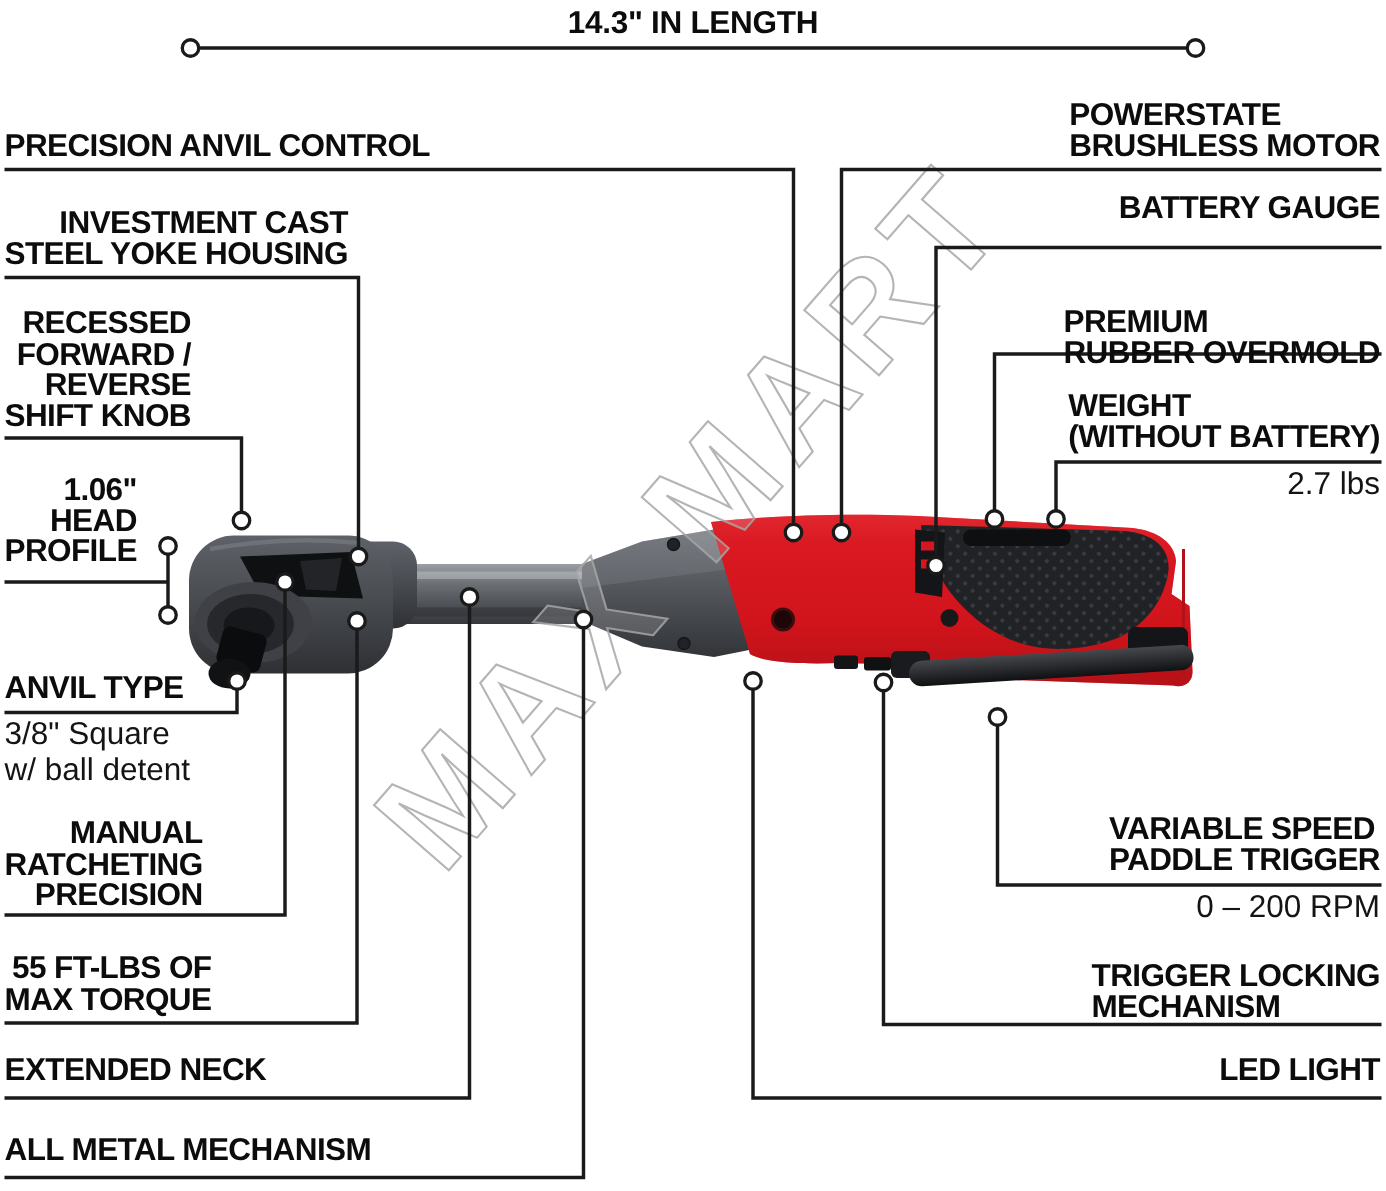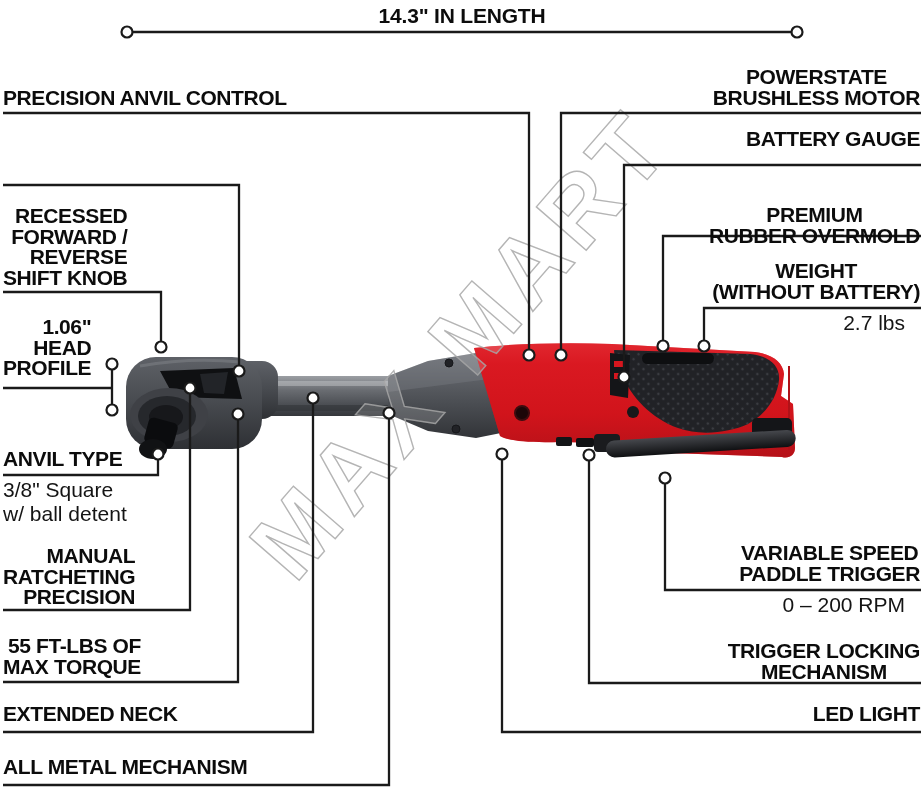--- a/index.html
+++ b/index.html
@@ -1,25 +1,25 @@
 <!DOCTYPE html>
 <html><head>
 <meta charset="utf-8">
 <style>
   html,body{margin:0;padding:0;background:#ffffff;}
   #stage{position:relative;width:924px;height:794px;background:#ffffff;overflow:hidden;
          font-family:"Liberation Sans",sans-serif;}
   #art{position:absolute;left:0;top:0;z-index:1;}
   .lbl{position:absolute;z-index:2;font:700 21px/20.5px "Liberation Sans",sans-serif;
        letter-spacing:-0.4px;color:#0c0c0c;white-space:pre-line;}
-  .lbl.right{right:4px;text-align:center;}
+  .lbl.right{right:4px;text-align:left;}
   .lbl.left{left:3px;text-align:right;}
   .sub{position:absolute;z-index:2;font:400 21px/24px "Liberation Sans",sans-serif;
        color:#141414;white-space:pre-line;}
-  .sub.right{right:19px;text-align:center;}
+  .sub.right{right:4px;text-align:center;}
   .sub.left{left:3px;text-align:left;}
   #dim-title{position:absolute;left:127px;top:5px;width:670px;text-align:center;z-index:2;
        font:700 21px/22px "Liberation Sans",sans-serif;letter-spacing:-0.2px;color:#0c0c0c;}
 </style>
 </head>
 <body>
 
 <div id="stage">
 
   <svg id="art" width="924" height="794" viewBox="0 0 924 794" xmlns="http://www.w3.org/2000/svg">
@@ -149,20 +149,22 @@
       <circle cx="389" cy="413" r="5.5"></circle>
       <circle cx="502" cy="454" r="5.5"></circle>
         <circle cx="589" cy="455" r="5.5"></circle>
       <circle cx="665" cy="478" r="5.5"></circle>
     </g>
   </svg>
 
   <div id="dim-title">14.3" IN LENGTH</div>
 
   <div class="lbl left" style="top:88px">PRECISION ANVIL CONTROL</div>
+  <div class="lbl left" style="top:139px">INVESTMENT CAST
+STEEL YOKE HOUSING</div>
   <div class="lbl left" style="top:206px">RECESSED
 FORWARD /
 REVERSE
 SHIFT KNOB</div>
   <div class="lbl left" style="top:317px">1.06"
 HEAD
 PROFILE</div>
   <div class="lbl left" style="top:449px">ANVIL TYPE</div>
   <div class="sub left" style="top:478px">3/8" Square
 w/ ball detent</div>

